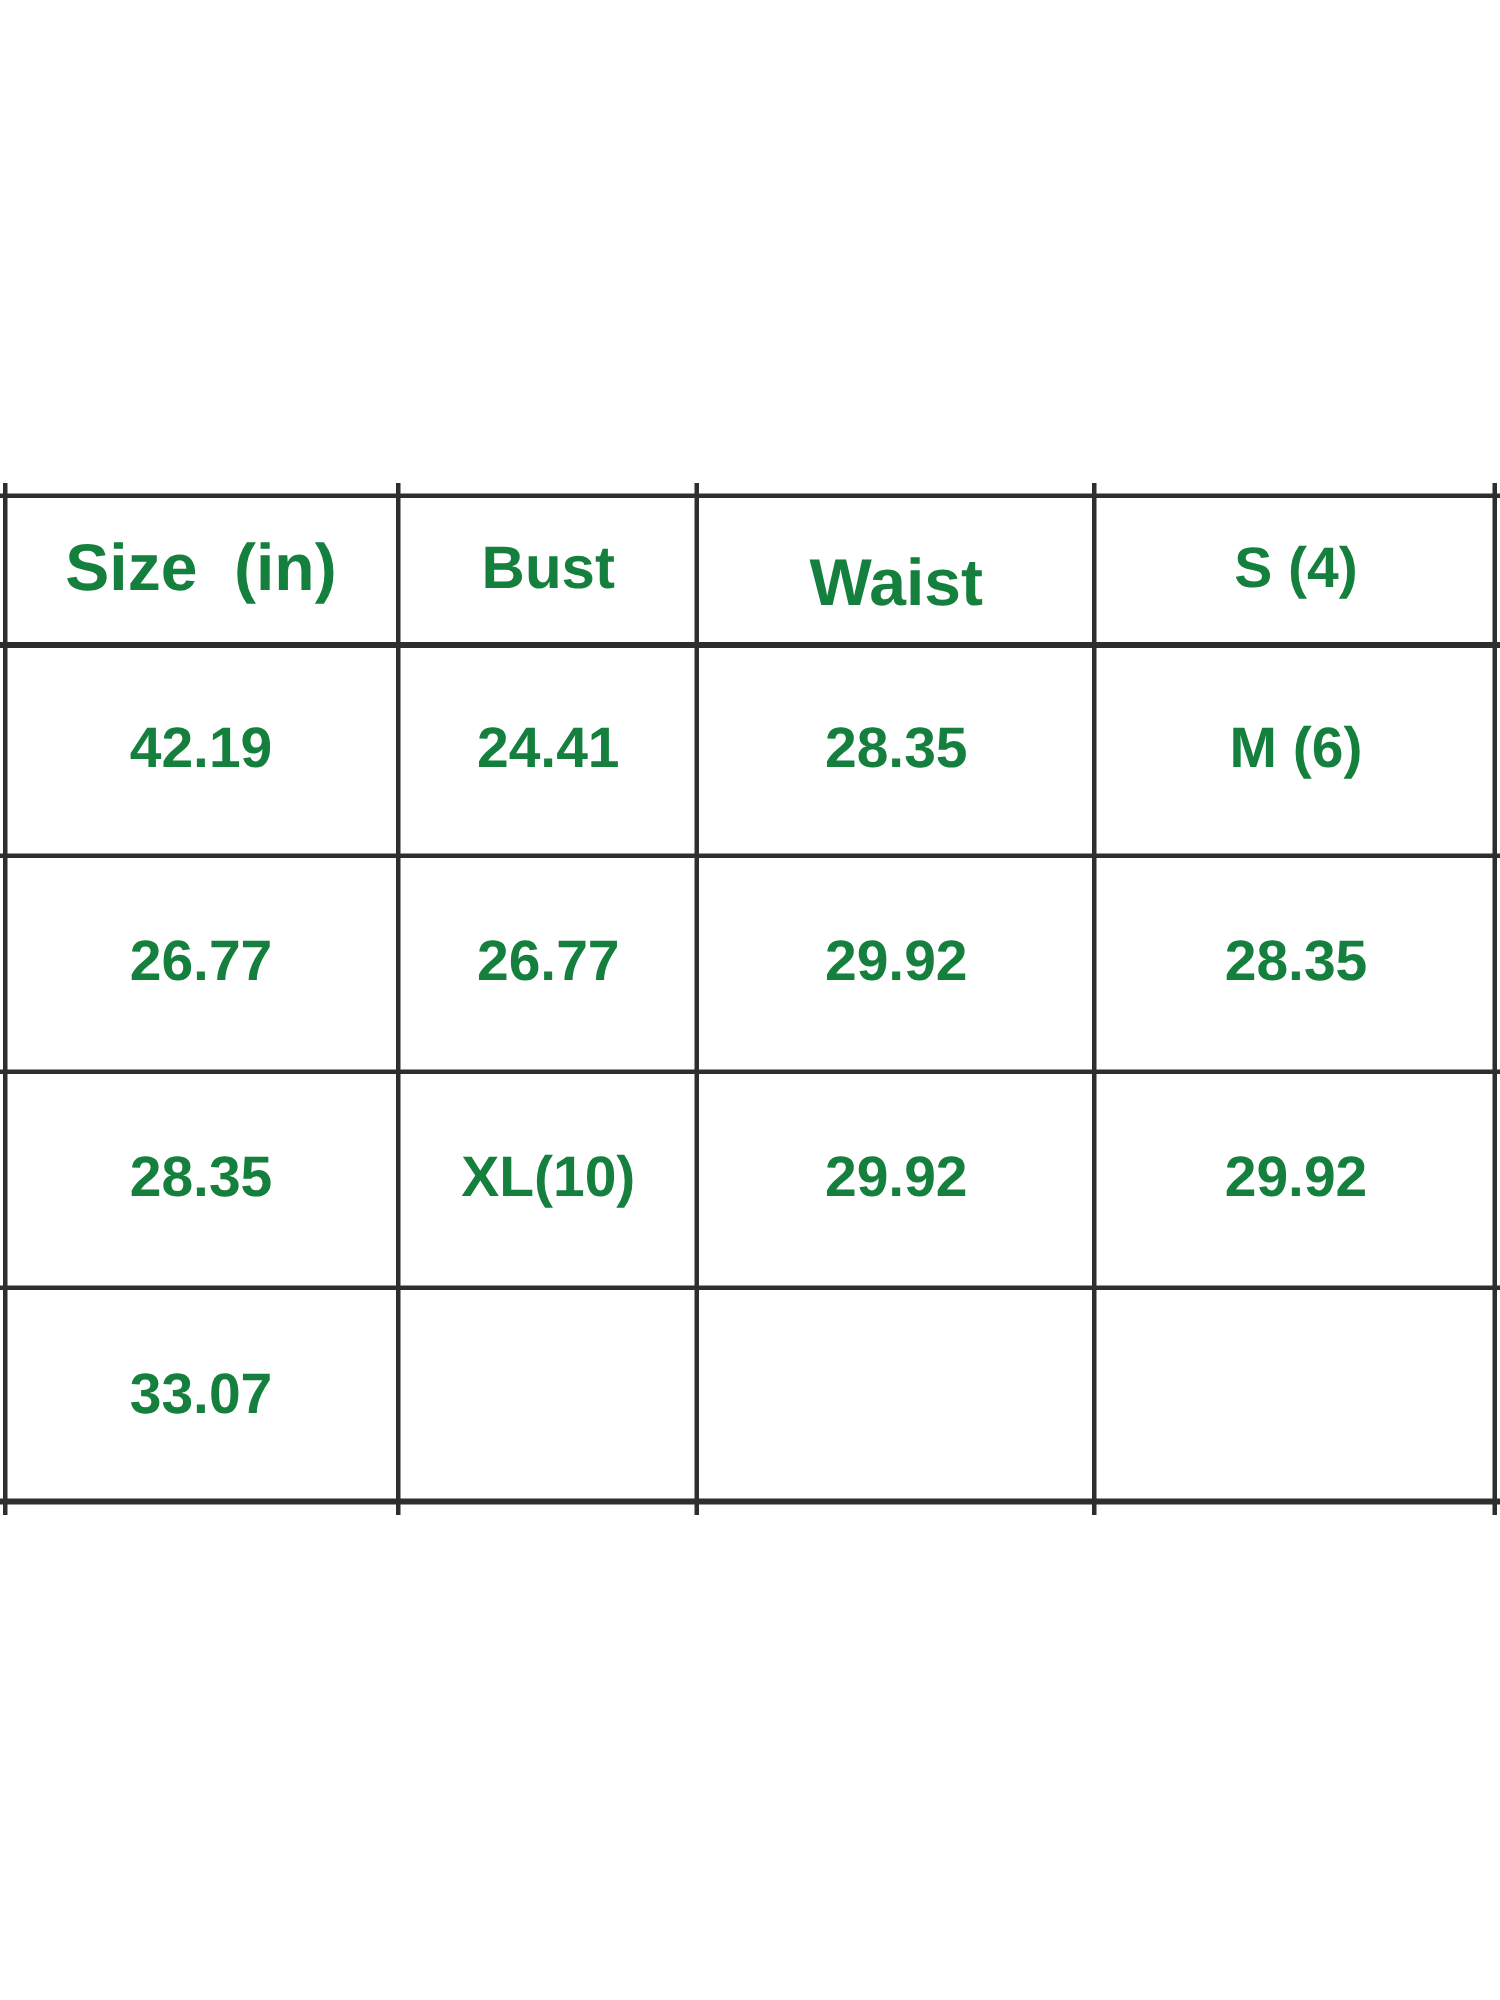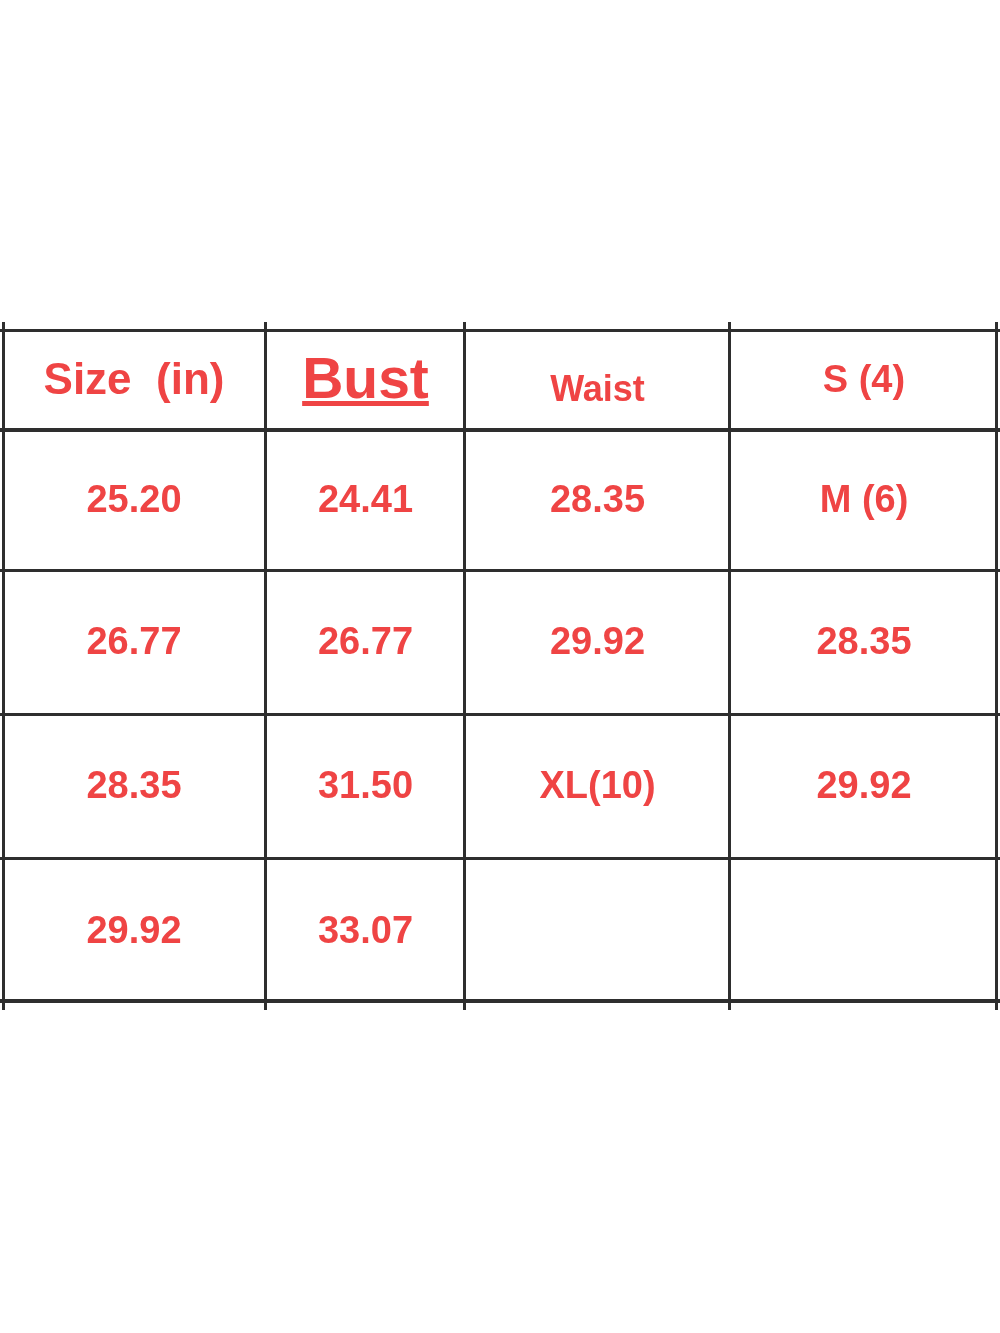--- a/index.html
+++ b/index.html
@@ -57,28 +57,28 @@
     height: 673px;
     display: grid;
     grid-template-columns: 264px 199px 265px 268px;
     grid-template-rows: 99px 141px 144px 144px 145px;
   }
   .cell {
     display: flex;
     align-items: center;
     justify-content: center;
     font-weight: bold;
-    color: #ef4444;
+    color: #15803d;
     font-size: 38px;
     line-height: 1;
     letter-spacing: 0;
   }
   .head-size  { font-size: 44px; white-space: pre; }
-  .head-bust  { font-size: 57px; text-decoration: underline; }
-  .head-waist { font-size: 36px; margin-top: 20px; }
+  .head-bust  { font-size: 40px; }
+  .head-waist { font-size: 44px; margin-top: 20px; }
   .head-hip   { font-size: 38px; }
 </style>
 </head>
 <body>
 
 <div class="page">
   <div class="chart">
 
     <div class="hline h0"></div>
     <div class="hline h1 thick"></div>
@@ -92,32 +92,31 @@
     <div class="vline v3"></div>
     <div class="vline v4"></div>
 
     <div class="grid">
 
       <div class="cell head-size">Size  (in)</div>
       <div class="cell head-bust">Bust</div>
       <div class="cell head-waist">Waist</div>
 
       <div class="cell">S (4)</div>
-      <div class="cell">25.20</div>
+      <div class="cell">42.19</div>
       <div class="cell">24.41</div>
       <div class="cell">28.35</div>
 
       <div class="cell">M (6)</div>
       <div class="cell">26.77</div>
       <div class="cell">26.77</div>
       <div class="cell">29.92</div>
 
       <div class="cell">28.35</div>
       <div class="cell">28.35</div>
-      <div class="cell">31.50</div>
 
       <div class="cell">XL(10)</div>
       <div class="cell">29.92</div>
       <div class="cell">29.92</div>
       <div class="cell">33.07</div>
     </div>
 
   </div>
 </div>
 

